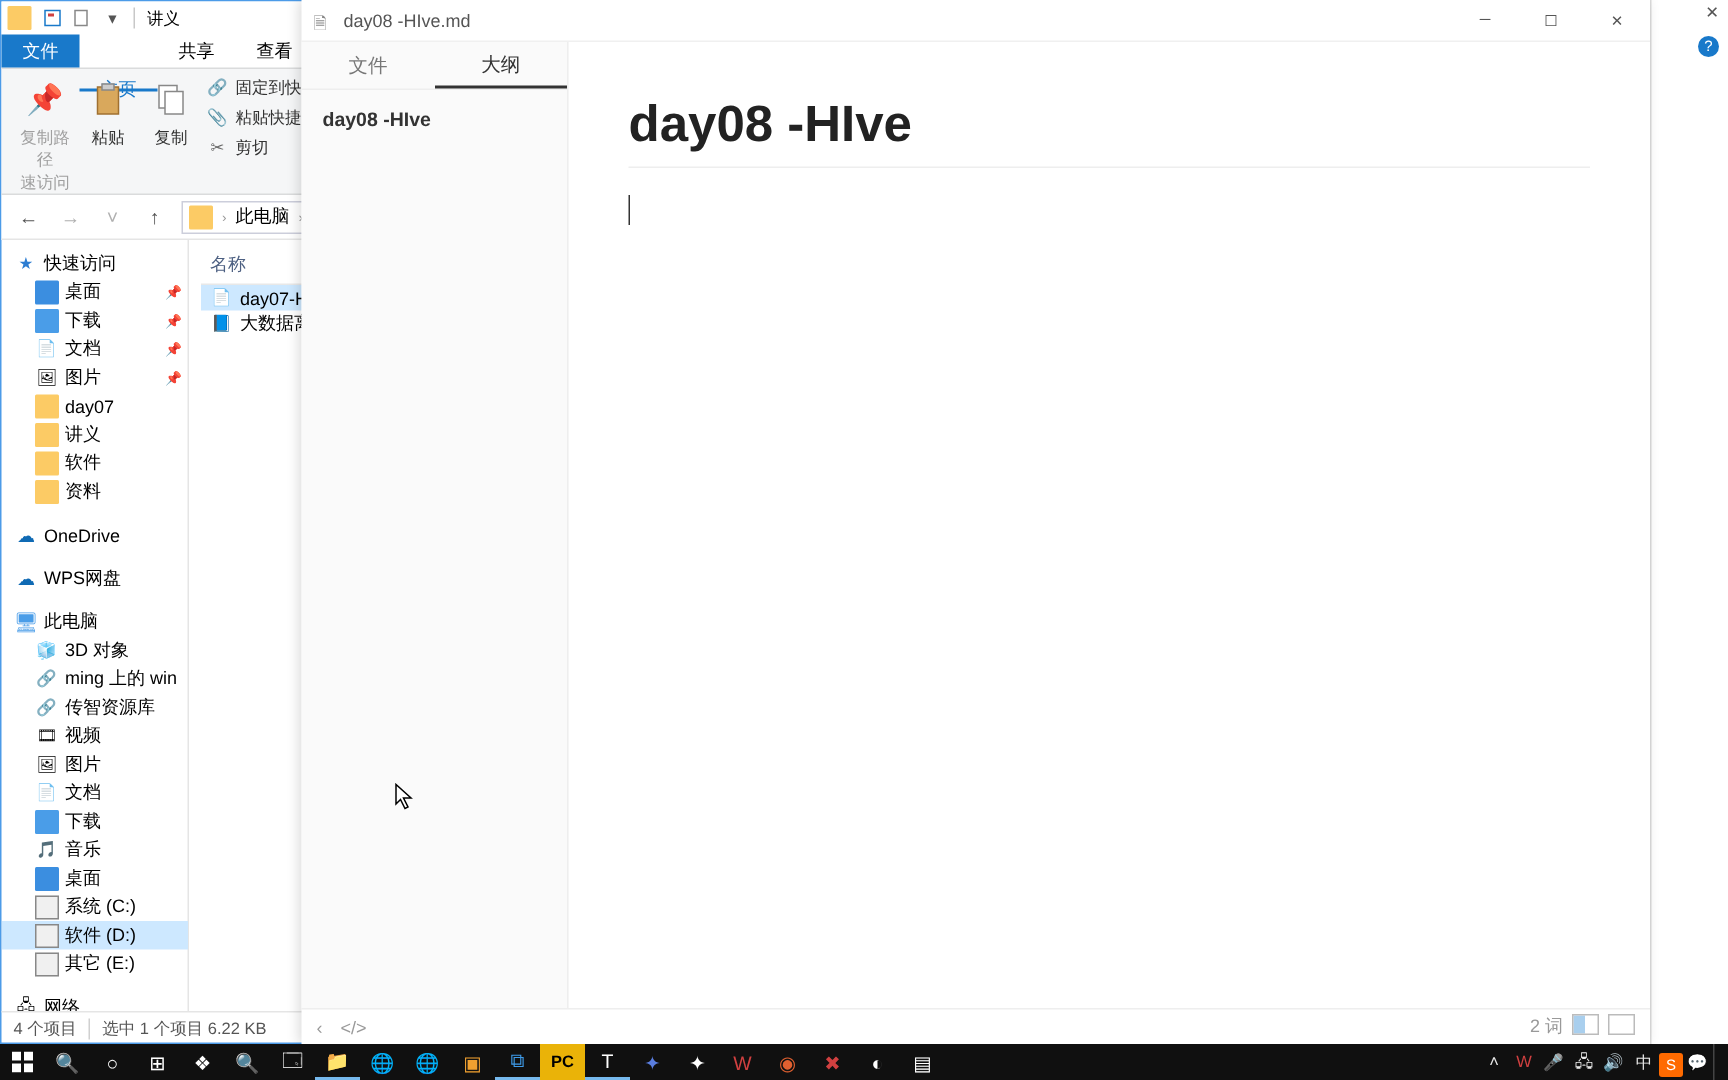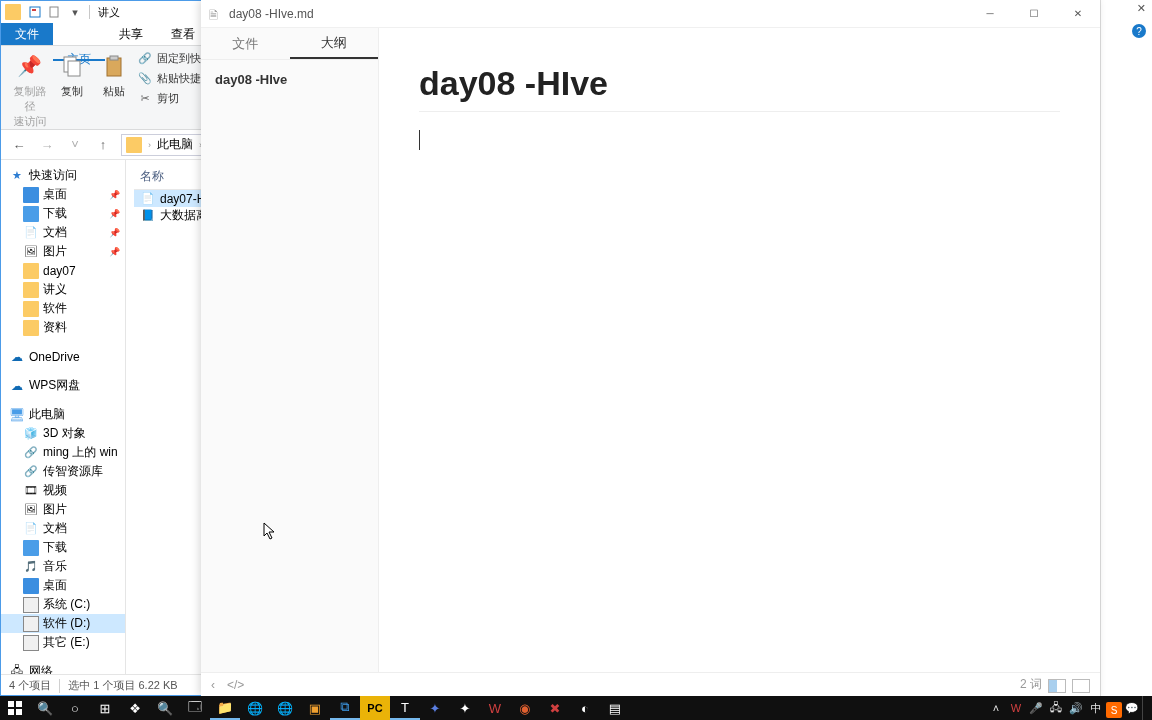--- a/index.html
+++ b/index.html
@@ -85,21 +85,21 @@
 .typ-side-tab { flex: 1; display: flex; align-items: center; justify-content: center; font-size: 13px; color: #777; }
 .typ-side-tab.active { color: #333; border-bottom: 2px solid #333; }
 .typ-outline { padding: 12px 14px; font-size: 13px; font-weight: bold; color: #333; }
 
 .typ-editor { flex: 1; padding: 36px 40px; position: relative; }
 .typ-h1 { font-size: 34px; font-weight: 700; color: #222; padding-bottom: 8px; border-bottom: 1px solid #eee; }
 .typ-cursor { border-left: 1px solid #333; height: 20px; margin-top: 18px; }
 
 .typ-status { height: 24px; border-top: 1px solid #eee; display: flex; align-items: center; padding: 0 10px; font-size: 12px; color: #999; }
 .typ-status .left-ico { display: flex; gap: 12px; }
-.typ-status .right { margin-left: auto; display: flex; align-items: flex-end; gap: 6px; }
+.typ-status .right { margin-left: auto; display: flex; align-items: flex-start; gap: 6px; }
 .view-toggle { width: 18px; height: 14px; border: 1px solid #bbb; }
 
 
 .right-sliver { position: absolute; right: 0; top: 0; width: 52px; height: 696px; background: #fff; border-left: 1px solid #ddd; }
 .right-sliver .top-x { position: absolute; top: 2px; right: 6px; color: #555; font-size: 11px; }
 .right-sliver .help { position: absolute; top: 24px; right: 6px; width: 14px; height: 14px; border-radius: 50%; background: #1979ca; color: #fff; font-size: 10px; display: flex; align-items: center; justify-content: center; }
 
 
 .taskbar { position: absolute; left: 0; bottom: 0; width: 1152px; height: 24px; background: #101010; display: flex; align-items: center; }
 .tb-item { width: 30px; height: 24px; display: flex; align-items: center; justify-content: center; color: #fff; font-size: 13px; }
@@ -149,34 +149,34 @@
     <div class="ribbon-group">
       <div style="display:flex;">
         <div class="ribbon-big disabled">
           <div class="ribbon-icon pin">📌</div>
           <span style="white-space:pre-line;">复制路径
 速访问</span>
         </div>
         <div class="ribbon-big">
           <div class="ribbon-icon">
               <svg width="24" height="24">
+                <rect x="5" y="4" width="14" height="18" fill="#d9a85c" stroke="#a07030"></rect>
+                <rect x="8" y="2" width="8" height="4" fill="#ccc" stroke="#888"></rect>
+              </svg>
+            </div>
+          <span>粘贴</span>
+        </div>
+        <div class="ribbon-big">
+          <div class="ribbon-icon">
+              <svg width="24" height="24">
                 <rect x="4" y="3" width="12" height="15" fill="#fff" stroke="#888"></rect>
                 <rect x="8" y="7" width="12" height="15" fill="#fff" stroke="#888"></rect>
               </svg>
             </div>
           <span>复制</span>
-        </div>
-        <div class="ribbon-big">
-          <div class="ribbon-icon">
-              <svg width="24" height="24">
-                <rect x="5" y="4" width="14" height="18" fill="#d9a85c" stroke="#a07030"></rect>
-                <rect x="8" y="2" width="8" height="4" fill="#ccc" stroke="#888"></rect>
-              </svg>
-            </div>
-          <span>粘贴</span>
         </div>
         <div class="ribbon-small-col">
           <div class="ribbon-small">
               <span class="si">🔗</span>
               <span>固定到快</span>
             </div>
           <div class="ribbon-small">
               <span class="si">📎</span>
               <span>粘贴快捷方式</span>
             </div>

